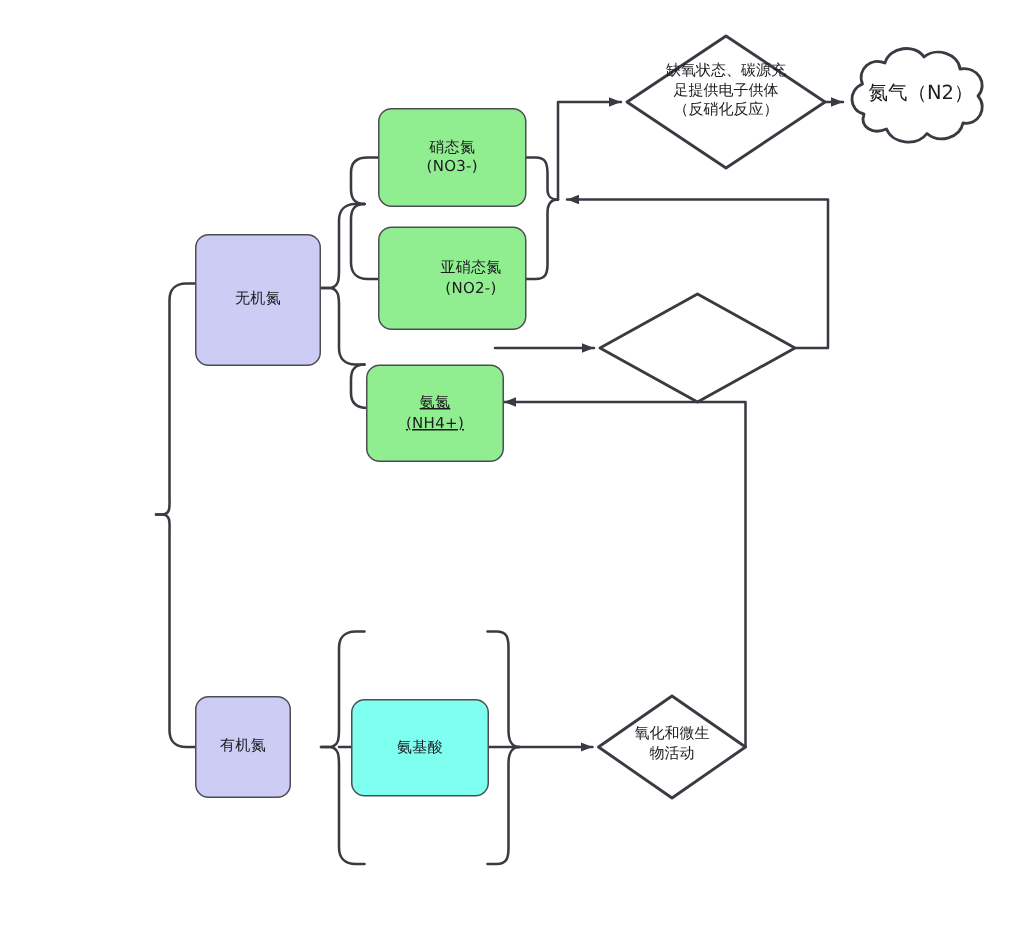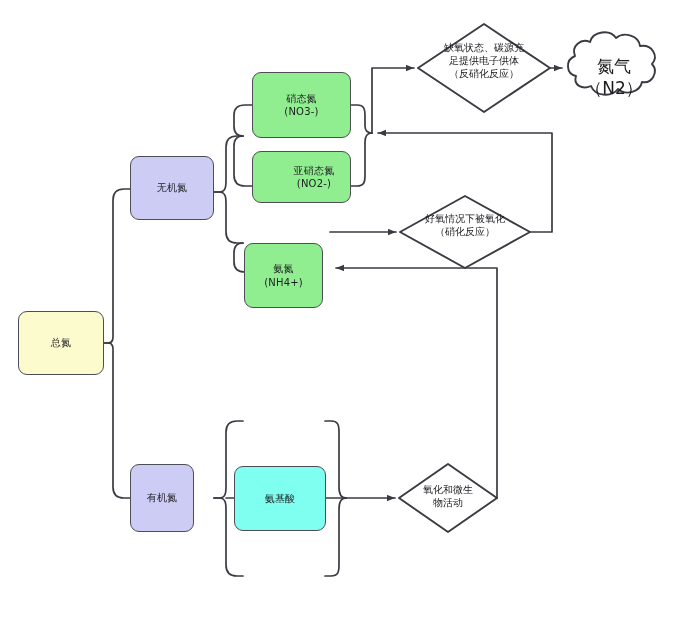--- a/index.html
+++ b/index.html
@@ -52,21 +52,21 @@
     color: #1c1c20;
     font-size: 10px;
     line-height: 1.28;
     white-space: pre-line;
     pointer-events: none;
   }
   .cloud-label {
     position: absolute;
     text-align: center;
     color: #1c1c20;
-    font-size: 17px;
+    font-size: 13px;
     line-height: 1.3;
     white-space: pre-line;
     pointer-events: none;
   }
 </style>
 </head>
 <body>
 
 <div id="canvas">
 
@@ -162,58 +162,53 @@
       <path d="M325,498 L346,498"></path>
 
       <path d="M346,498 L395,498" marker-end="url(#arrow)"></path>
 
       <path d="M399,498 L448,464 L497,498 L448,532 Z" stroke-width="1.9"></path>
 
       <path d="M497,498 L497,268 L336,268" marker-end="url(#arrow)"></path>
     </g>
   </svg>
 
-  <div class="node total" style="left:18px; top:311px; width:86px; height:64px;">
-    <span>总氮</span>
-  </div>
-
-  <div class="node cat" style="left:130px; top:156px; width:84px; height:64px;">
+
+  <div class="node cat" style="left:130px; top:156px; width:84px; height:88px;">
     <span>无机氮</span>
   </div>
 
   <div class="node cat" style="left:130px; top:464px; width:64px; height:68px;">
     <span>有机氮</span>
   </div>
 
   <div class="node green" style="left:252px; top:72px; width:99px; height:66px;">
     <span>硝态氮
 (NO3-)</span>
   </div>
 
-  <div class="node green" style="left:252px; top:151px; width:99px; height:52px;padding-left:25px;">
+  <div class="node green" style="left:252px; top:151px; width:99px; height:69px;padding-left:25px;">
     <span>亚硝态氮
 (NO2-)</span>
   </div>
 
-  <div class="node green" style="left:244px; top:243px; width:79px; height:65px;">
+  <div class="node green" style="left:244px; top:243px; width:92px; height:65px;text-decoration:underline;">
     <span>氨氮
 (NH4+)</span>
   </div>
 
 
   <div class="node cyan" style="left:234px; top:466px; width:92px; height:65px;">
     <span>氨基酸</span>
   </div>
 
 
   <div class="diamond-label" style="left:414px; top:42px; width:140px;">缺氧状态、碳源充
 足提供电子供体
 （反硝化反应）</div>
 
-  <div class="diamond-label" style="left:400px; top:213px; width:130px;">好氧情况下被氧化
-（硝化反应）</div>
 
   <div class="diamond-label" style="left:411px; top:484px; width:74px;">氧化和微生
 物活动</div>
 
   <div class="cloud-label" style="left:570px; top:55px; width:88px;">氮气（N2）</div>
 
 </div>
 
 </body></html>

